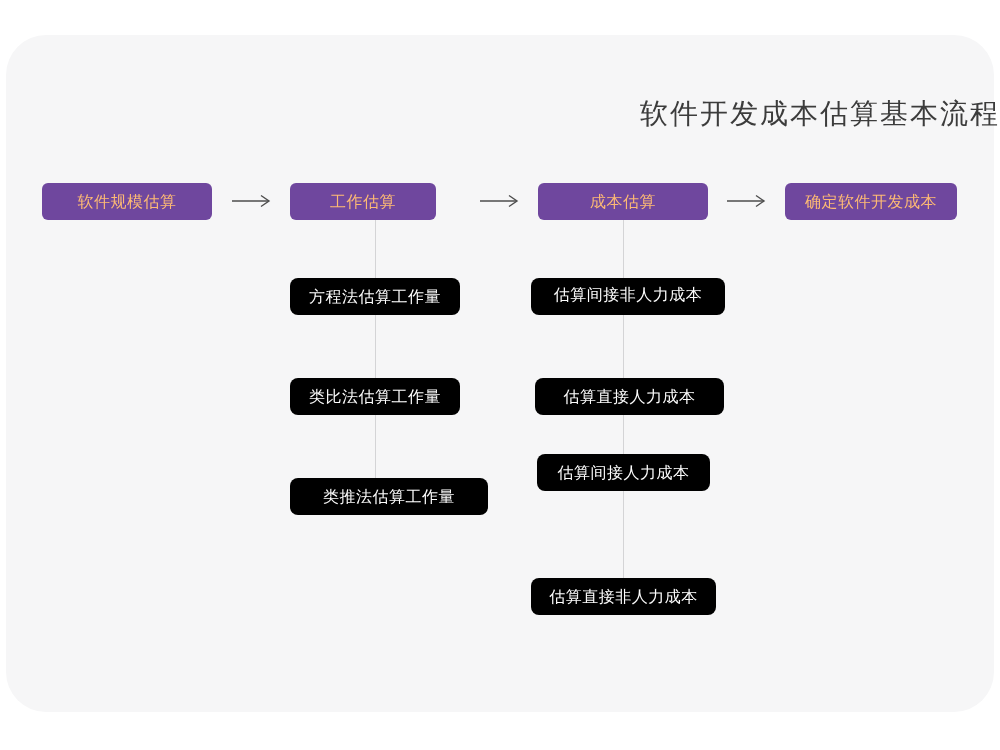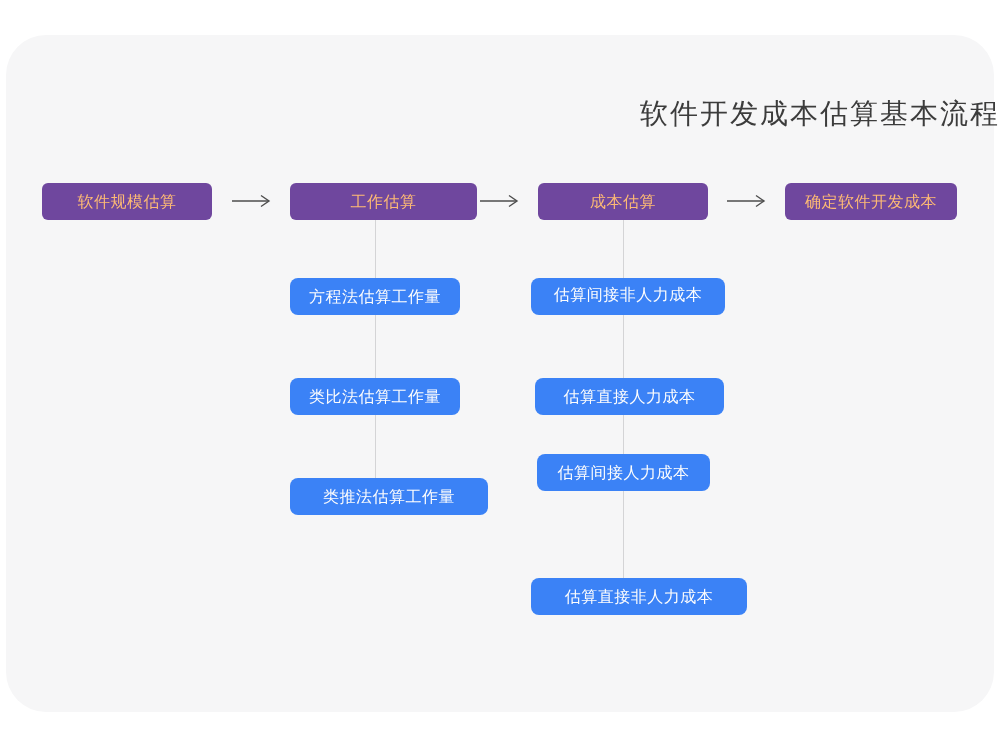--- a/index.html
+++ b/index.html
@@ -52,21 +52,21 @@
     color: #fdba74;
     font-size: 16px;
     letter-spacing: 0.5px;
     text-align: center;
     z-index: 2;
   }
   .sub-box {
     position: absolute;
     height: 37px;
     line-height: 37px;
-    background: #3b82f6;
+    background: #000000;
     border-radius: 8px;
     color: #fdfdfd;
     font-size: 16px;
     letter-spacing: 0.5px;
     text-align: center;
     z-index: 2;
   }
   .arrow {
     position: absolute;
     top: 194px;
@@ -81,21 +81,21 @@
   <div class="card"></div>
 
   <h1 class="title">软件开发成本估算基本流程</h1>
 
   <div class="vline" style="left:375px; top:220px; height:277px;"></div>
   <div class="vline" style="left:623px; top:220px; height:378px;"></div>
 
   <div class="main-box" style="left:42px; width:170px;">
     <span>软件规模估算</span>
   </div>
-  <div class="main-box" style="left:290px; width:187px;">
+  <div class="main-box" style="left:290px; width:146px;">
     <span>工作估算</span>
   </div>
   <div class="main-box" style="left:538px; width:170px;">
     <span>成本估算</span>
   </div>
   <div class="main-box" style="left:785px; width:172px;">
     <span>确定软件开发成本</span>
   </div>
 
   <svg class="arrow" style="left:231px;" width="40" height="14" viewBox="0 0 40 14">
@@ -123,17 +123,17 @@
 
   <div class="sub-box" style="left:531px; top:278px; width:194px;font-family:Liberation Mono, monospace;">
     <span>估算间接非人力成本</span>
   </div>
   <div class="sub-box" style="left:535px; top:378px; width:189px;">
     <span>估算直接人力成本</span>
   </div>
   <div class="sub-box" style="left:537px; top:454px; width:173px;">
     <span>估算间接人力成本</span>
   </div>
-  <div class="sub-box" style="left:531px; top:578px; width:216px;">
+  <div class="sub-box" style="left:531px; top:578px; width:185px;">
     <span>估算直接非人力成本</span>
   </div>
 
 </div>
 
 </body></html>

